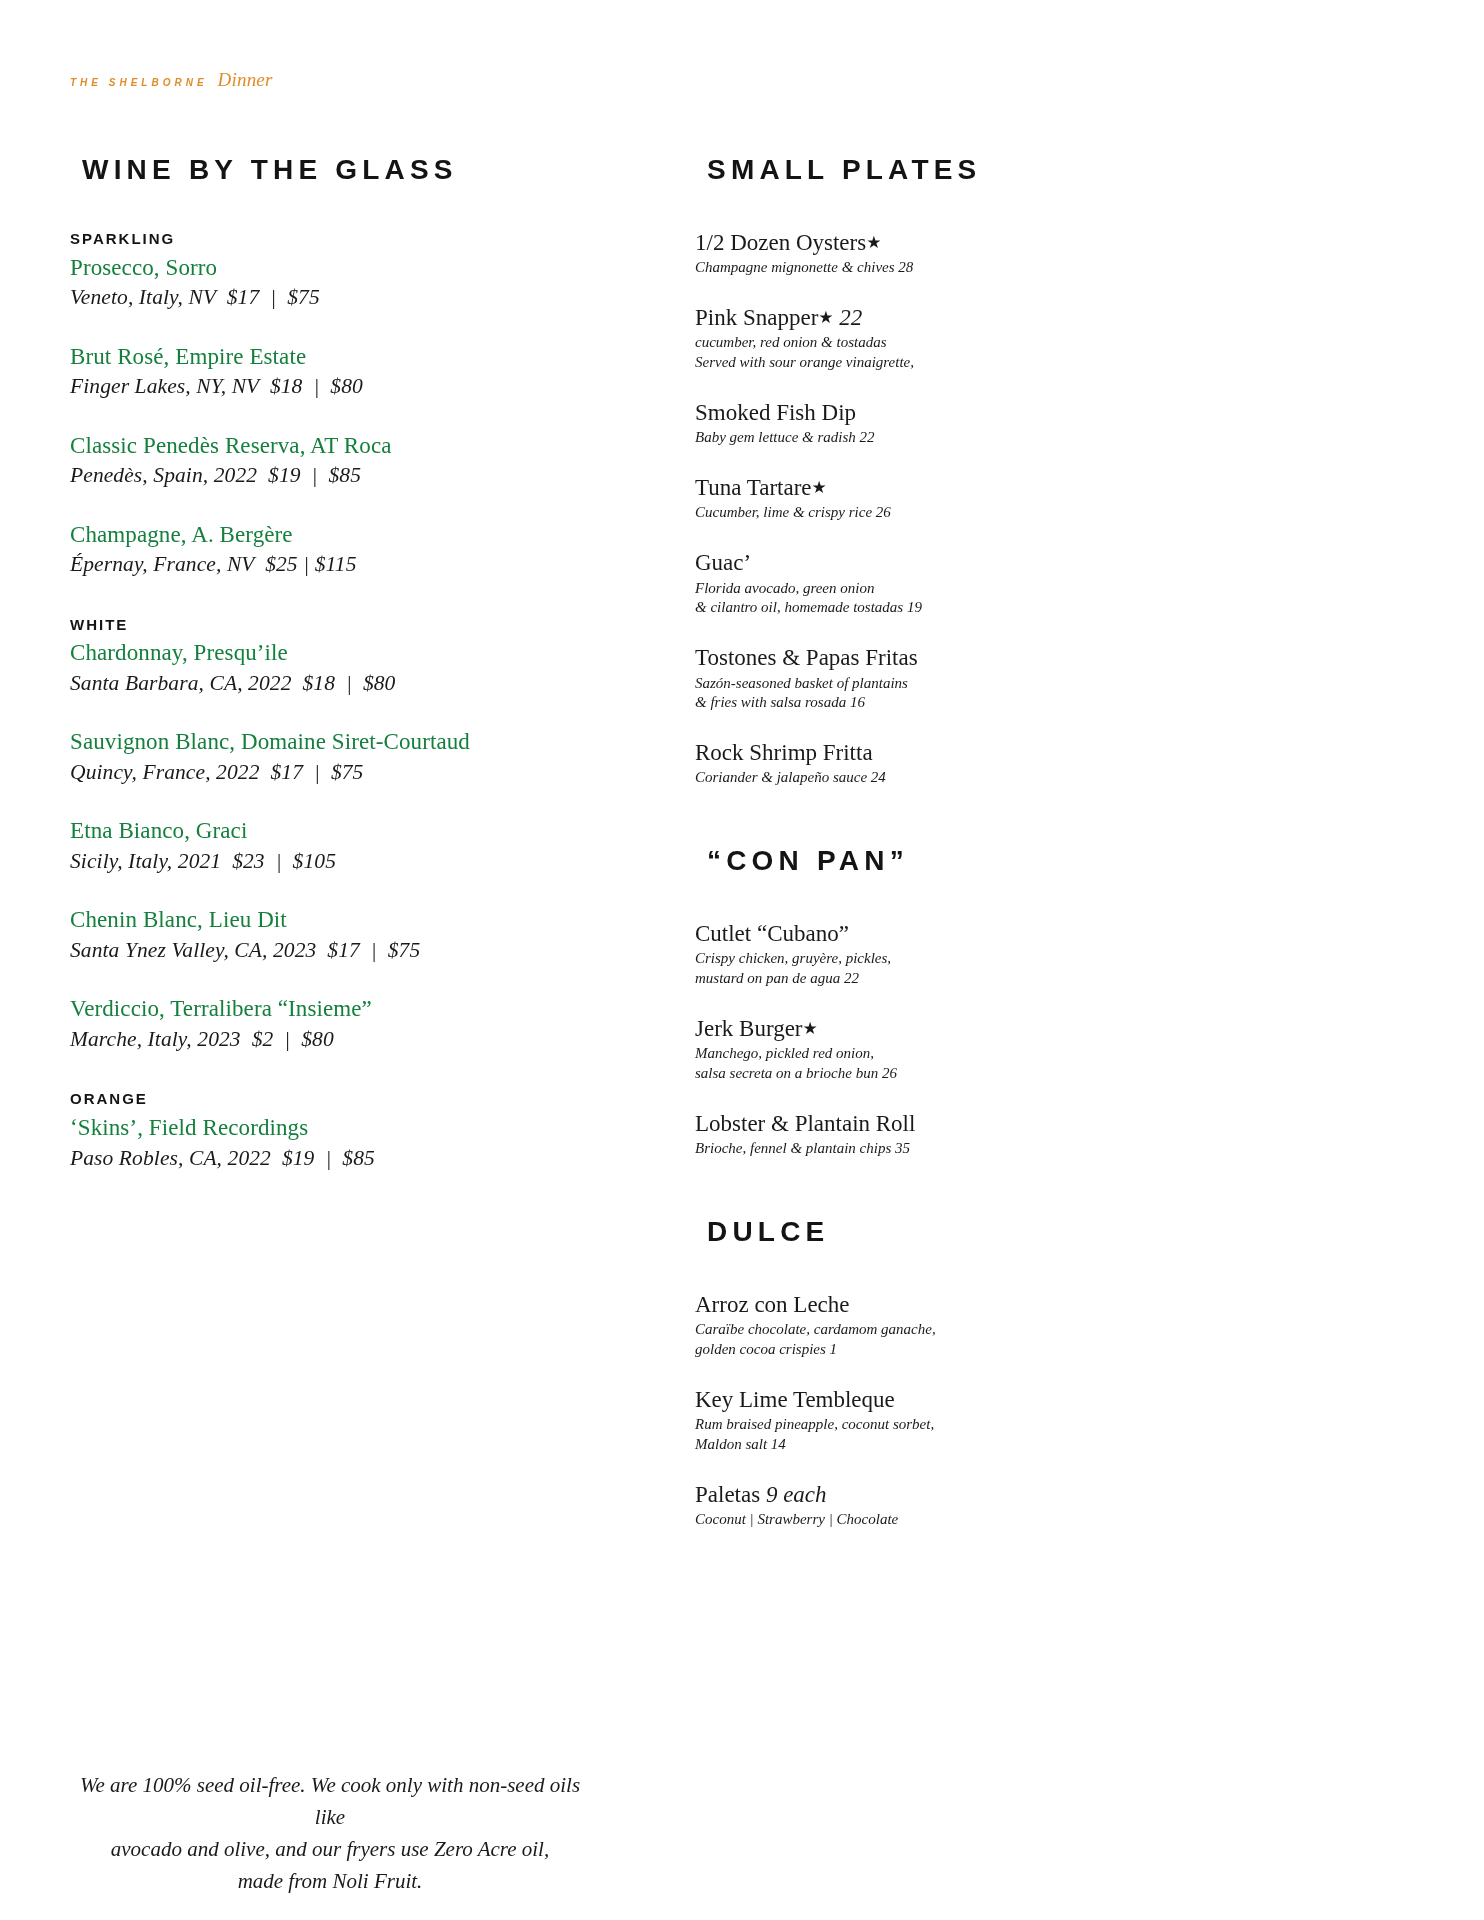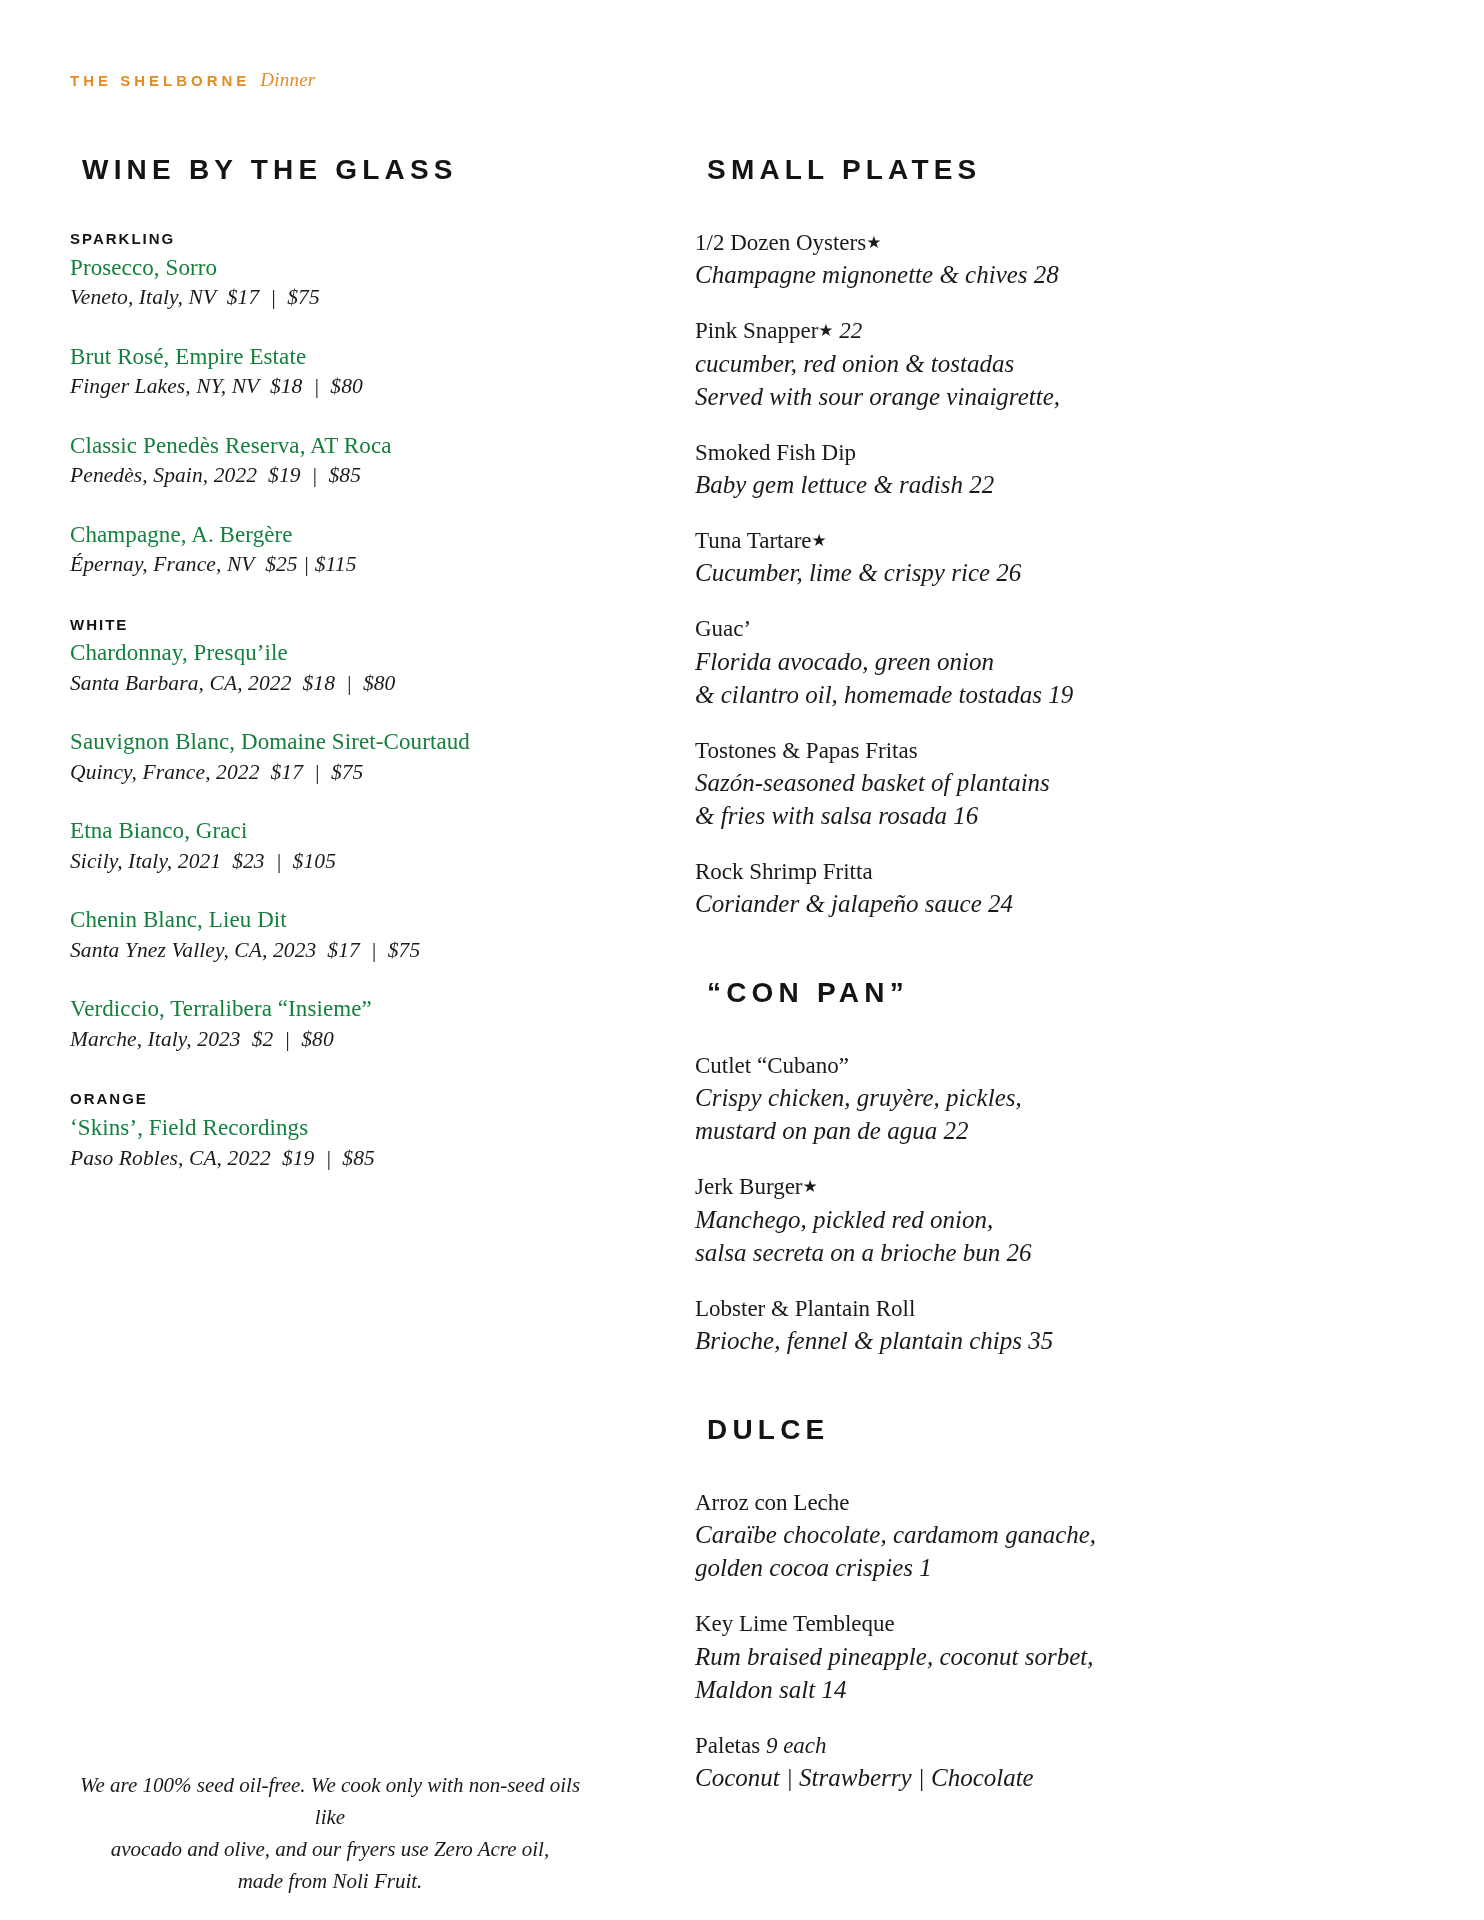--- a/index.html
+++ b/index.html
@@ -26,25 +26,26 @@
   .masthead {
     position: absolute;
     left: 70px;
     top: 70px;
     display: flex;
     align-items: baseline;
     gap: 10px;
   }
   .brand {
     font-family: "Liberation Sans", "DejaVu Sans", sans-serif;
-    font-size: 15px;
+    font-size: 10px;
     font-weight: 700;
     letter-spacing: 4.0px;
     color: #e08c2a;
     line-height: 1;
+    font-style: italic;
   }
   .brand-sub {
     font-family: "Liberation Serif", "DejaVu Serif", serif;
     font-style: italic;
     font-size: 19px;
     color: #e08c2a;
     line-height: 1;
     letter-spacing: 0.2px;
   }
 
@@ -108,21 +109,21 @@
     font-size: 23px;
     line-height: 1.32;
     color: #1a1a1a;
   }
   .dish-name .price-italic {
     font-style: italic;
   }
   .dish-desc {
     font-family: "Liberation Serif", "DejaVu Serif", serif;
     font-style: italic;
-    font-size: 25px;
+    font-size: 15px;
     line-height: 1.32;
     color: #1a1a1a;
   }
   .star { font-style: normal; }
 
   
   .footnote {
     position: absolute;
     left: 70px;
     top: 1770px;

